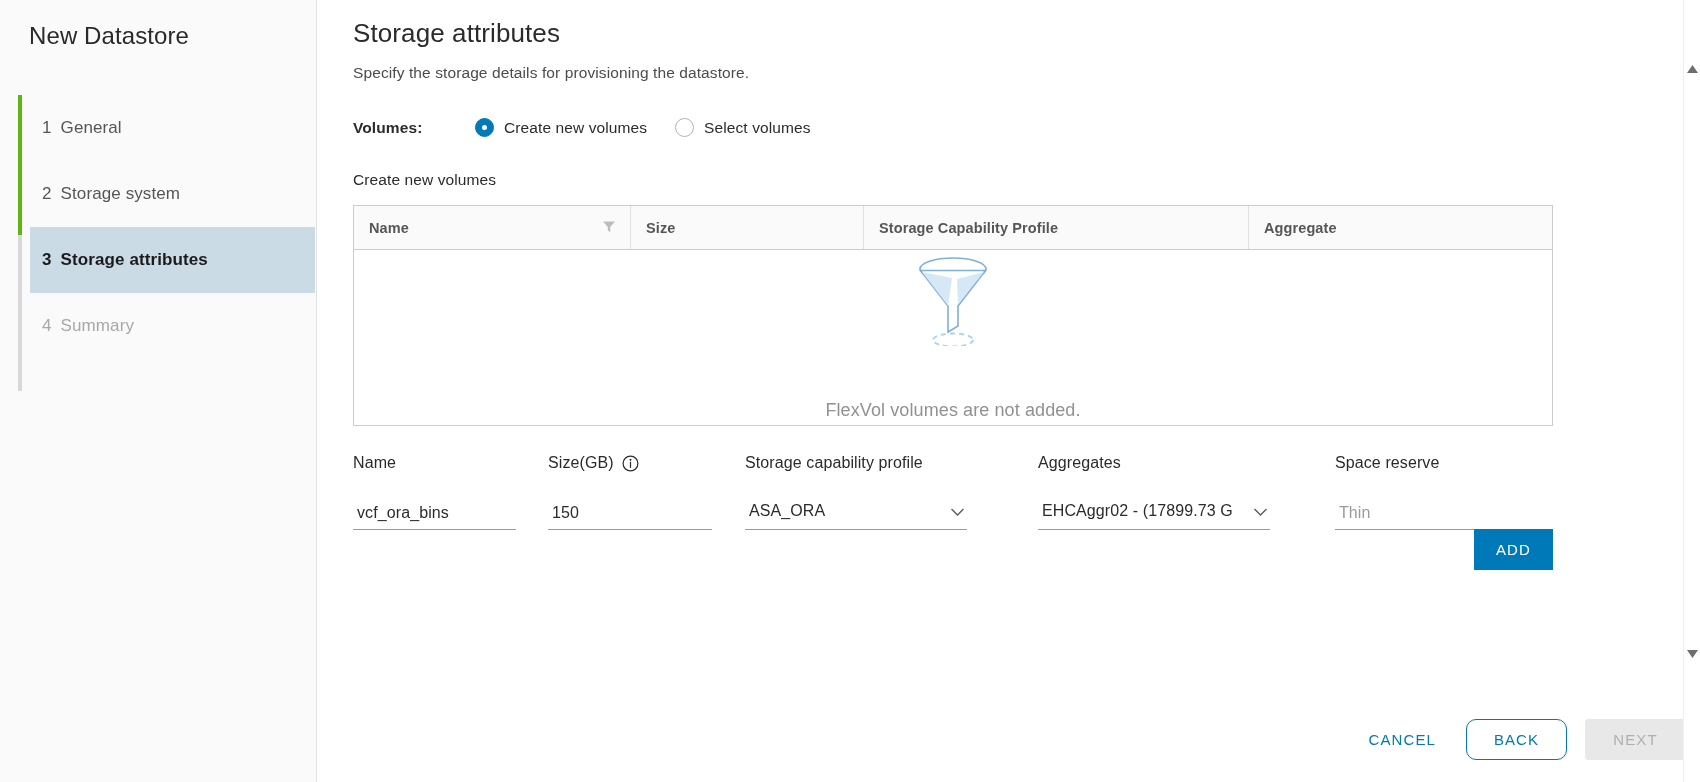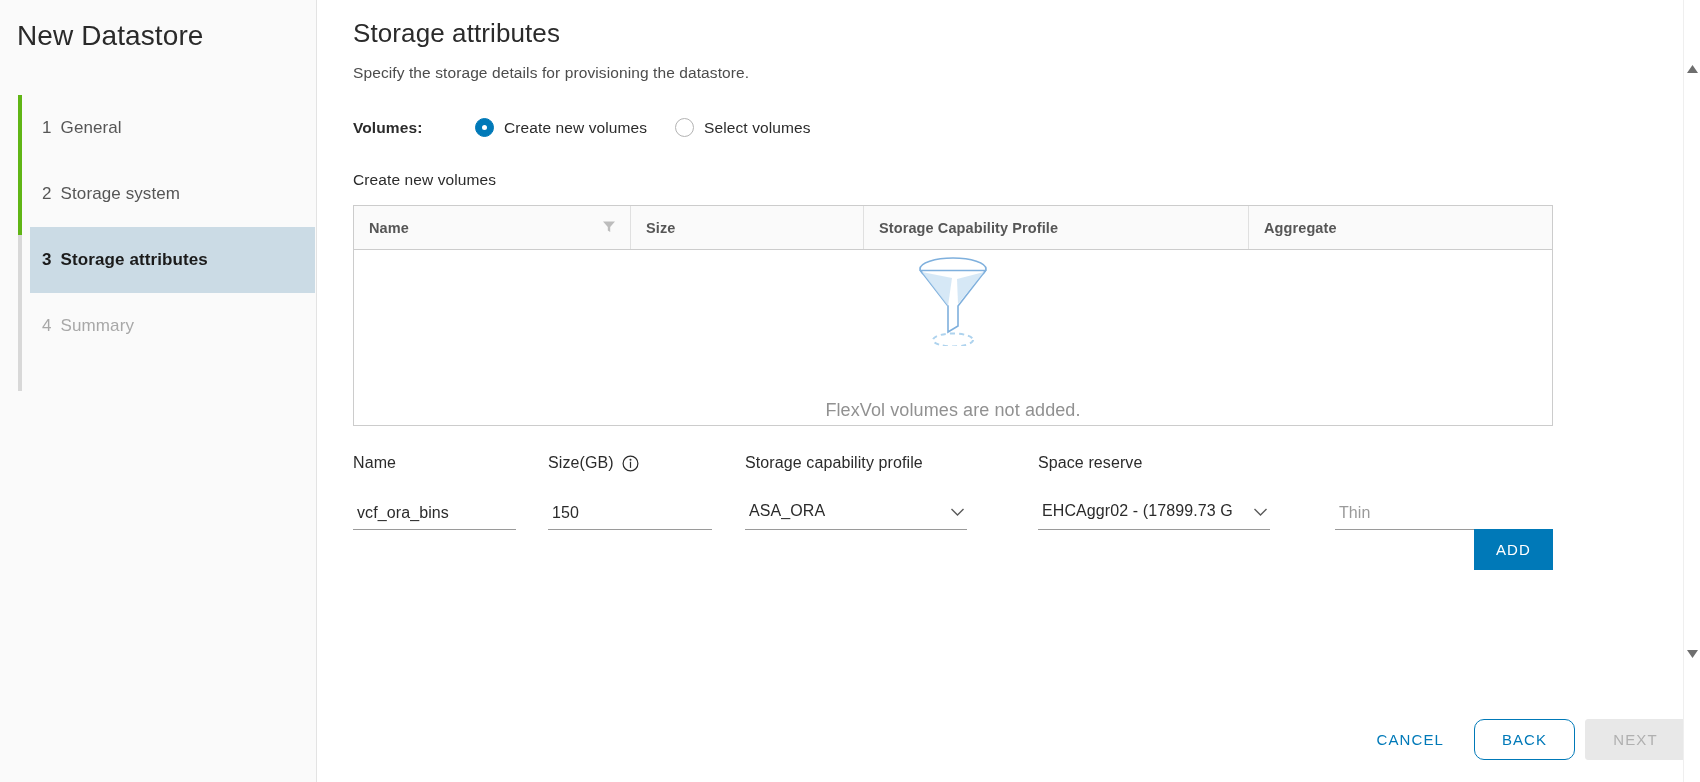--- a/index.html
+++ b/index.html
@@ -23,25 +23,25 @@
   
   #sidebar {
     width: 317px;
     min-width: 317px;
     height: 782px;
     background: #fafafa;
     border-right: 1px solid #e3e3e3;
     position: relative;
   }
   #wizard-title {
-    font-size: 28px;
+    font-size: 24px;
     font-weight: 400;
     color: #2a2a2a;
     letter-spacing: .1px;
-    padding: 19px 0 0 17px;
+    padding: 19px 0 0 29px;
     line-height: 34px;
   }
   #steps {
     position: relative;
     margin-top: 42px;
     padding-left: 18px;
   }
   #steps-rail {
     position: absolute;
     left: 18px;
@@ -325,21 +325,21 @@
   .btn-disabled {
     background: #e8e8e8;
     border: 1px solid #e8e8e8;
     border-radius: 3px;
     color: #b0b0b0;
     font-family: "Liberation Sans", sans-serif;
     font-size: 15px;
     letter-spacing: 1.1px;
     height: 41px;
     min-width: 101px;
-    margin-left: 10px;
+    margin-left: 18px;
     cursor: default;
   }
 
   
   #scrollbar {
     position: absolute;
     right: 0;
     top: 0;
     width: 17px;
     height: 782px;
@@ -467,20 +467,21 @@
             <span>Size(GB)</span>
             <span class="info-icon">
               <svg width="17" height="17" viewBox="0 0 17 17">
                 <circle cx="8.5" cy="8.5" r="7.4" fill="none" stroke="#2b2b2b" stroke-width="1.2"></circle>
                 <circle cx="8.5" cy="4.7" r="1" fill="#2b2b2b"></circle>
                 <rect x="7.9" y="6.7" width="1.2" height="6.2" fill="#2b2b2b"></rect>
               </svg>
             </span>
           </div>
           <div class="fcol-scp field-label">Storage capability profile</div>
+          <div class="fcol-agg field-label">Aggregates</div>
           <div class="fcol-space field-label">Space reserve</div>
         </div>
 
         <div id="form-fields">
           <div class="fcol-name">
             <input class="fld fld-name" type="text" value="vcf_ora_bins" style="">
           </div>
 
           <div class="fcol-size">
             <input class="fld fld-size" type="text" value="150" style="">

